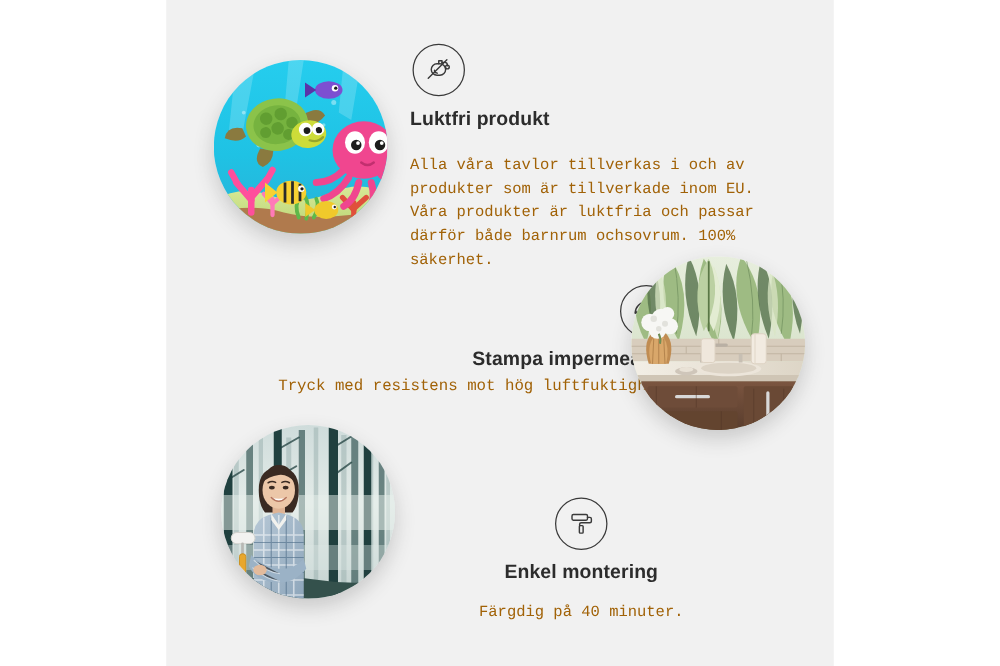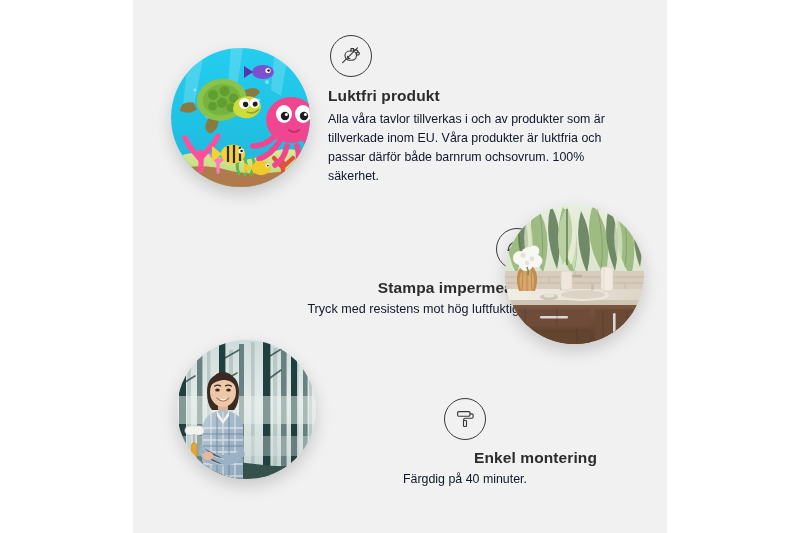--- a/index.html
+++ b/index.html
@@ -48,39 +48,40 @@
     font-size: 15.5px;
     font-weight: 700;
     color: #2c2c2c;
     letter-spacing: .1px;
     line-height: 1.25;
     white-space: nowrap;
   }
 
   .f-body {
     font-size: 12.4px;
-    color: #0f172a;
+    color: #a16207;
     line-height: 1.52;
+    font-family: Liberation Mono, monospace;
   }
 
   
   #feature-odourless { left: 195px; top: 35px; width: 296px; text-align: left; }
   #feature-odourless .icon-wrap { margin: 0 0 9px 2px; }
-  #feature-odourless .f-title { margin-bottom: 5px; }
+  #feature-odourless .f-title { margin-bottom: 18px; }
 
   
   #feature-waterproof { left: 77px; top: 228px; width: 330px; text-align: right; }
   #feature-waterproof .icon-wrap { margin: 0 2px 8px auto; }
   #feature-waterproof .f-title { margin-bottom: 3px; }
   #feature-waterproof .f-body { font-size: 12.6px; }
 
   
   #feature-mounting { left: 200px; top: 398px; width: 264px; text-align: center; }
   #feature-mounting .icon-wrap { margin: 0 auto 8px auto; }
-  #feature-mounting .f-title { margin-bottom: 3px; text-align: right; }
+  #feature-mounting .f-title { margin-bottom: 14px; }
 
   
   .photo {
     position: absolute;
     border-radius: 50%;
     overflow: hidden;
     box-shadow: 0 7px 16px rgba(60,60,60,.22);
   }
   .photo .scene { position: absolute; inset: 0; }
   .photo svg { display: block; width: 100%; height: 100%; }

